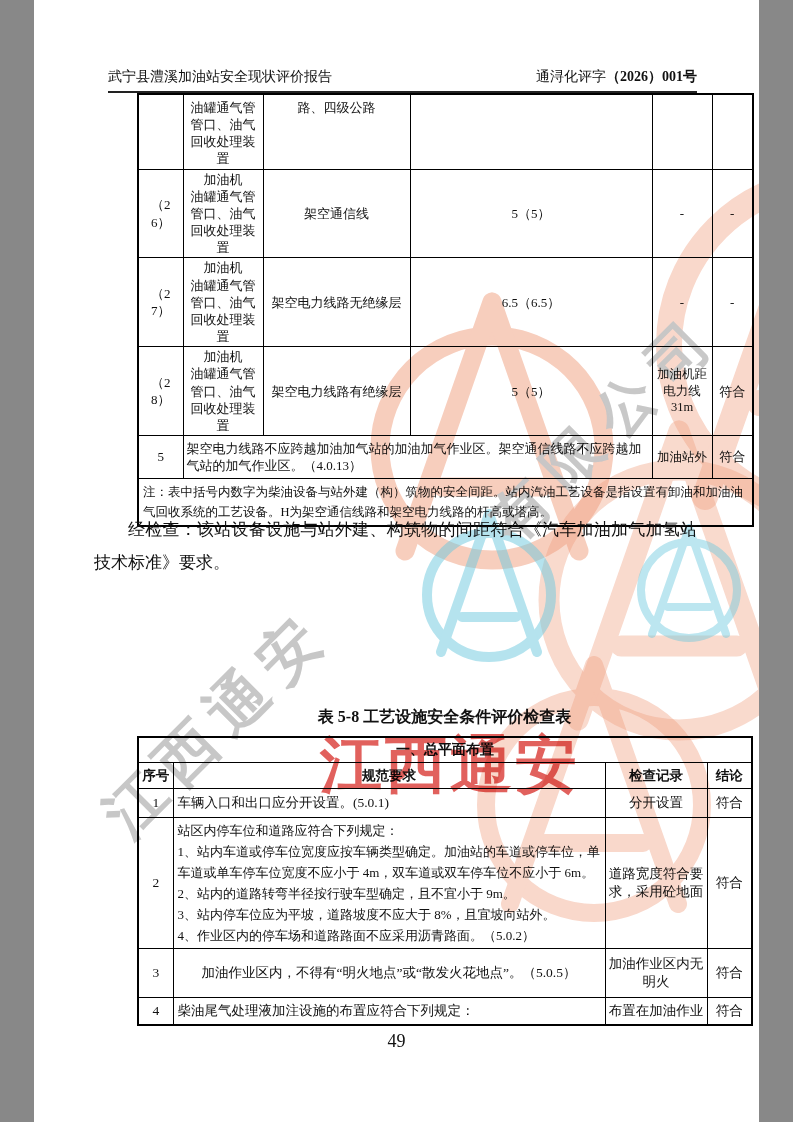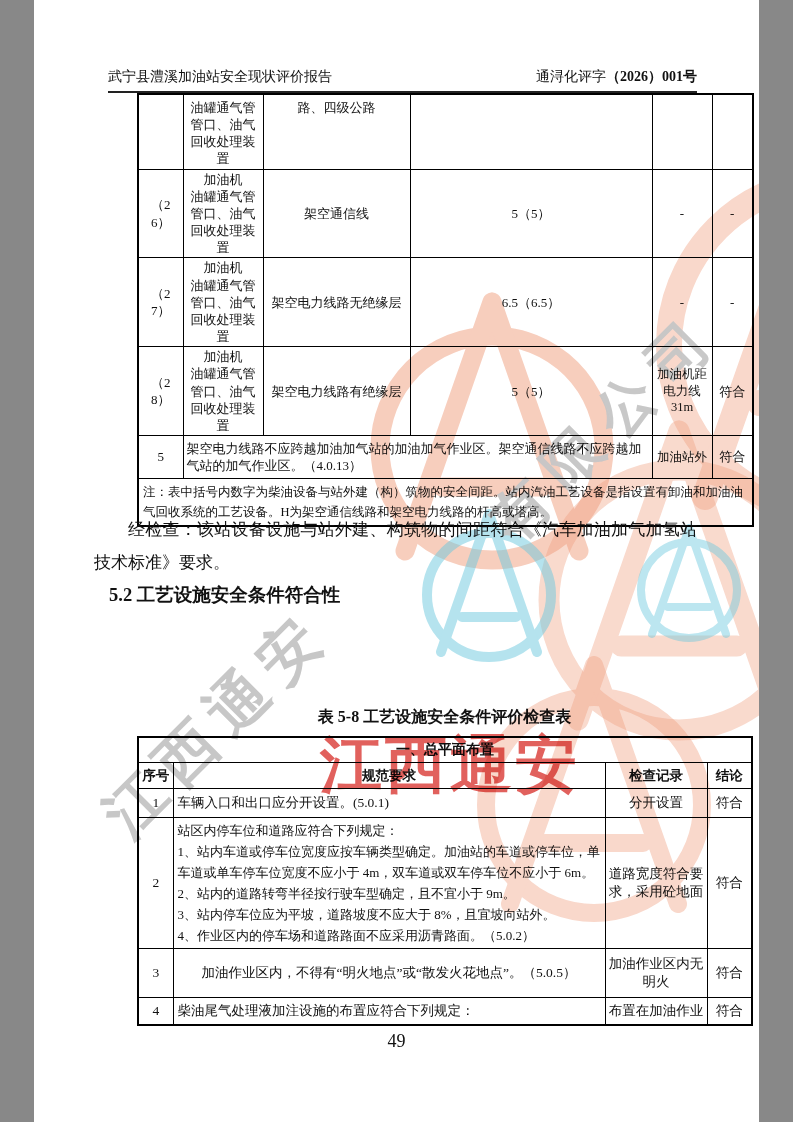--- a/index.html
+++ b/index.html
@@ -122,21 +122,20 @@
         <td>符合</td>
       </tr>
       <tr>
         <td colspan="6" class="fnote">注：表中括号内数字为柴油设备与站外建（构）筑物的安全间距。站内汽油工艺设备是指设置有卸油和加油油气回收系统的工艺设备。H为架空通信线路和架空电力线路的杆高或塔高。</td>
       </tr>
     </tbody>
       </table>
 
     <div class="para p1">经检查：该站设备设施与站外建、构筑物的间距符合《汽车加油加气加氢站技术标准》要求。</div>
 
-    <div class="h52">5.2 工艺设施安全条件符合性</div>
 
 
     <div class="ttitle">表 5-8  工艺设施安全条件评价检查表</div>
 
     <table class="t2">
       <colgroup>
         <col style="width:35px">
           <col style="width:432px">
           <col style="width:102px">
           <col style="width:45px">

